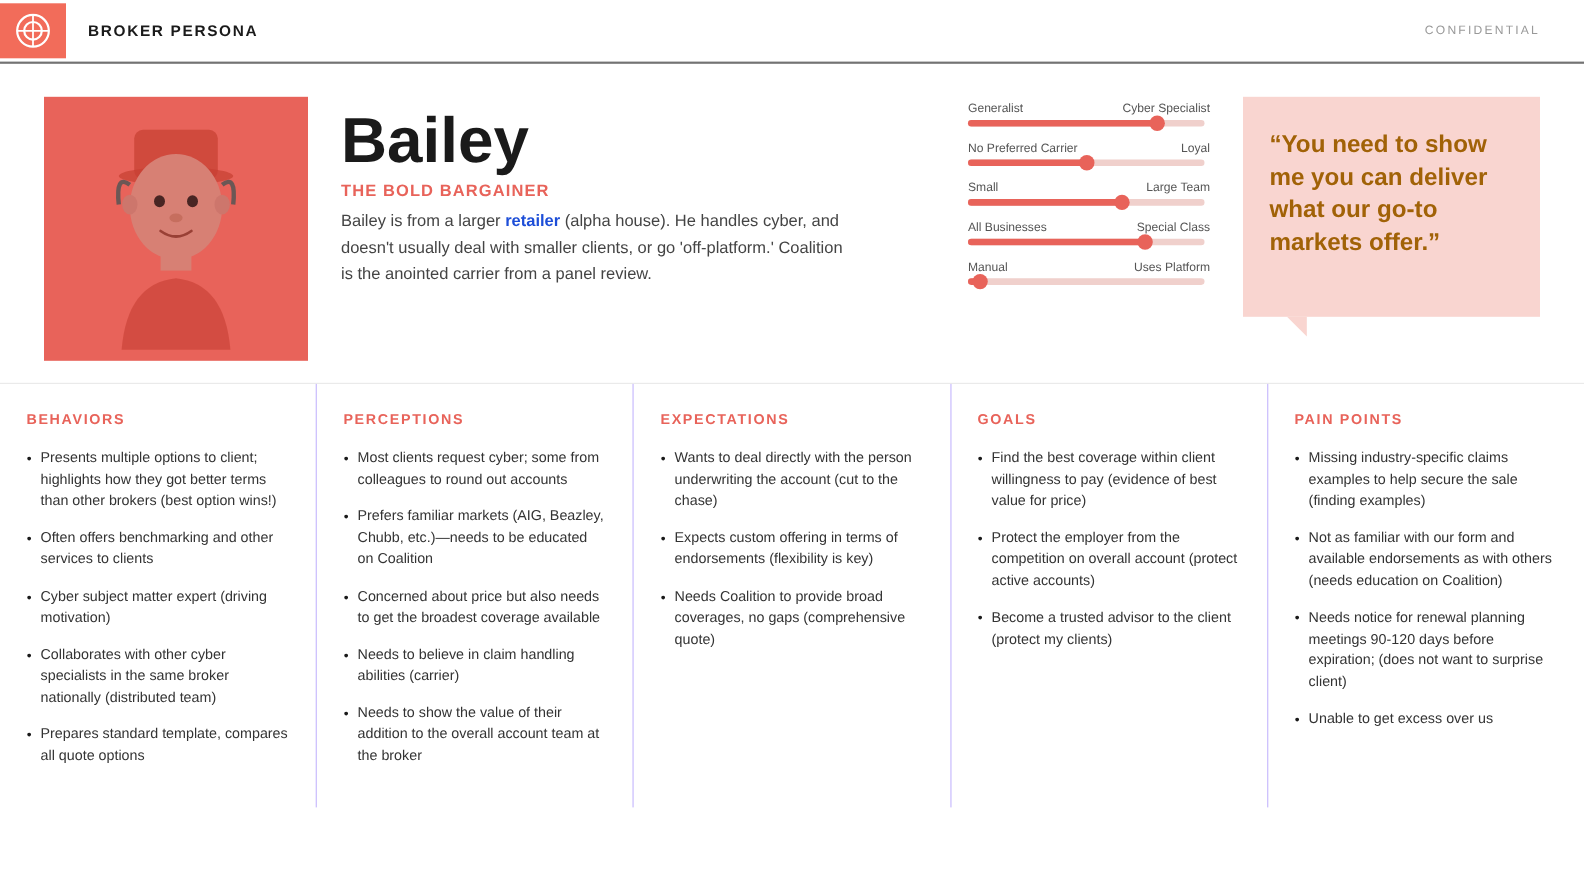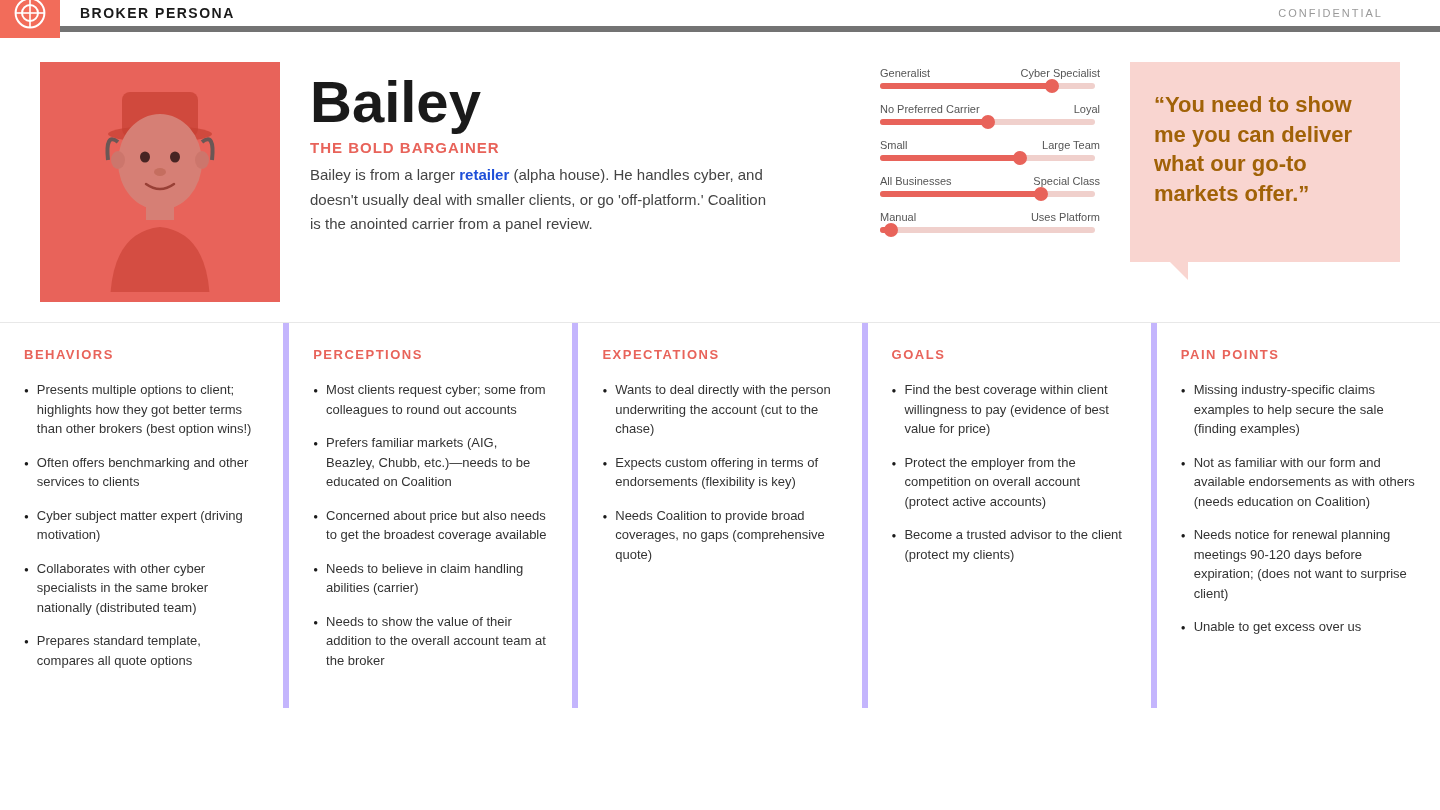--- a/index.html
+++ b/index.html
@@ -8,23 +8,23 @@
       background: #fff;
       width: 1440px;
       min-height: 810px;
       overflow-x: hidden;
     }
 
     
     .header {
       display: flex;
       align-items: center;
-      height: 32px;
+      height: 58px;
       background: #fff;
-      border-bottom: 6px solid #737373;
+      border-bottom: 2px solid #737373;
     }
     .header-logo {
       width: 60px;
       height: 50px;
       background: #f26c5a;
       display: flex;
       align-items: center;
       justify-content: center;
     }
     .header-logo svg {
@@ -33,21 +33,21 @@
     .header-title {
       font-weight: 700;
       font-size: 14px;
       letter-spacing: 1.5px;
       text-transform: uppercase;
       padding-left: 20px;
       color: #1a1a1a;
     }
     .header-confidential {
       margin-left: auto;
-      padding-right: 57px;
+      padding-right: 40px;
       font-size: 11px;
       letter-spacing: 2px;
       color: #999;
       text-transform: uppercase;
     }
 
     
     .hero {
       display: flex;
       padding: 30px 40px 20px 40px;
@@ -170,21 +170,21 @@
     
     .cards-section {
       display: flex;
       flex-direction: row;
       border-top: 1px solid #e8e8e8;
       margin: 0 0px;
     }
     .card {
       flex: 1;
       padding: 24px 24px 24px 24px;
-      border-right: 6px solid #c4b5fd;
+      border-right: 1px solid #c4b5fd;
     }
     .card:last-child {
       border-right: none;
     }
     .card-title {
       font-size: 13px;
       font-weight: 700;
       letter-spacing: 1.5px;
       text-transform: uppercase;
       color: #e8635a;

